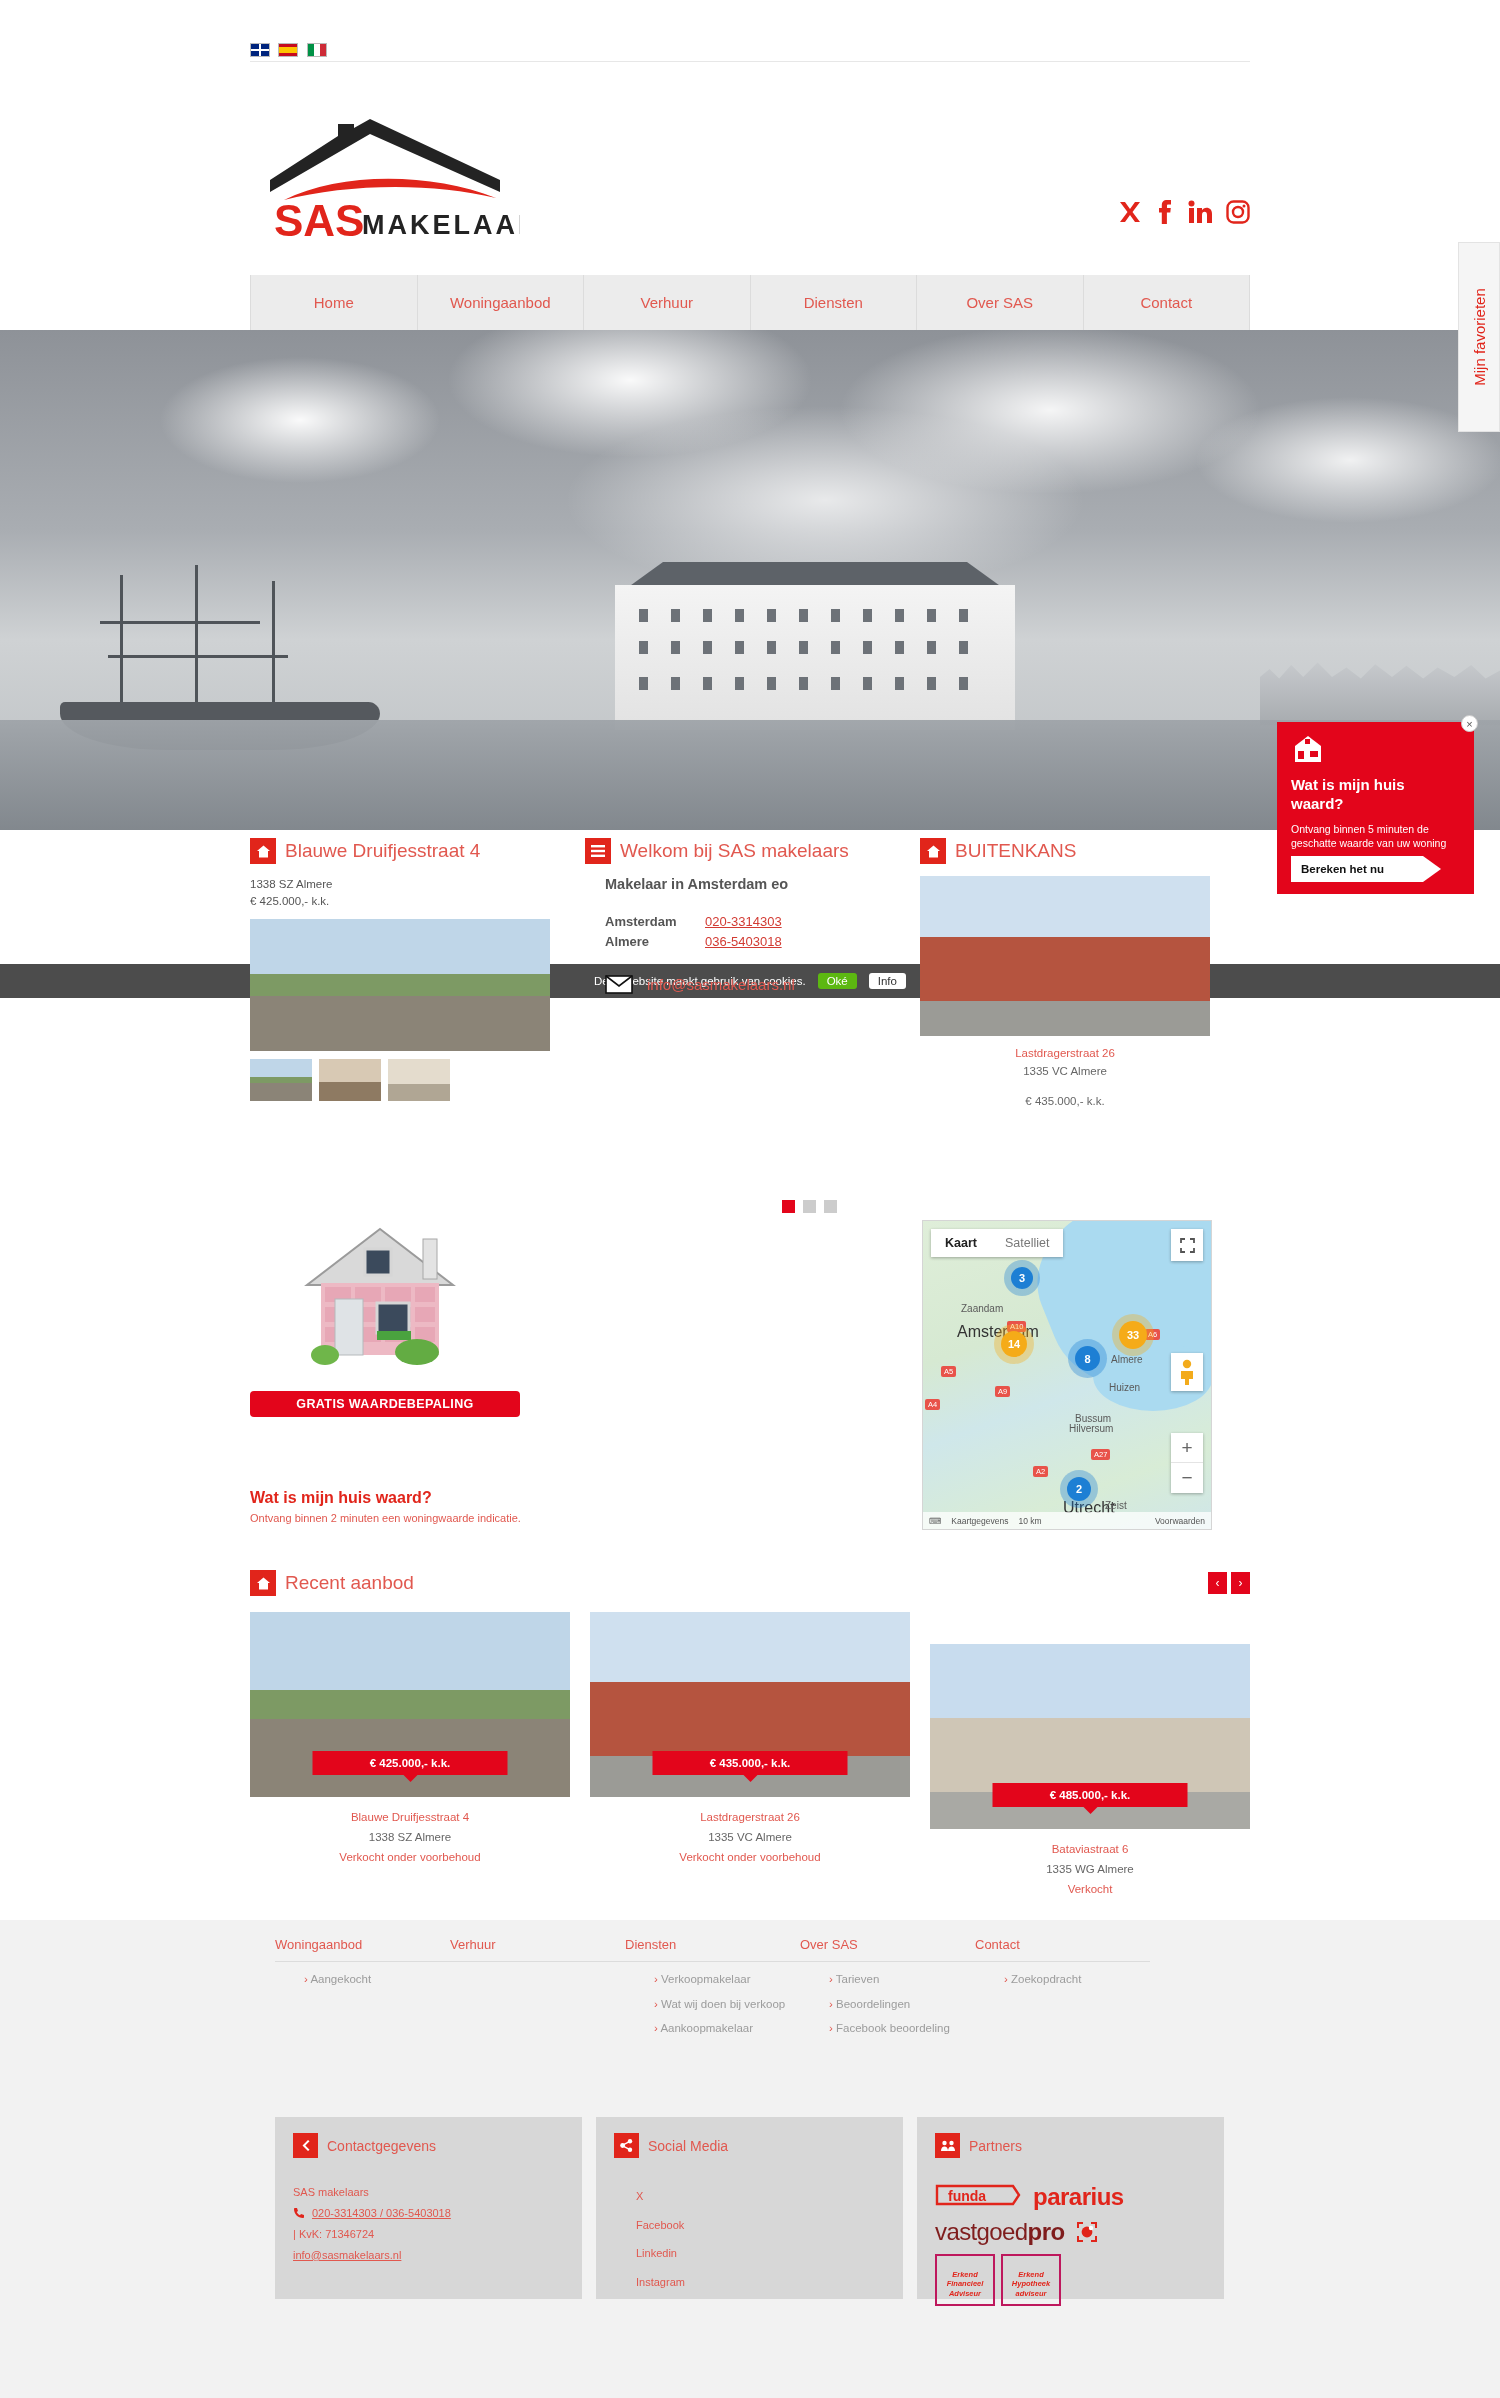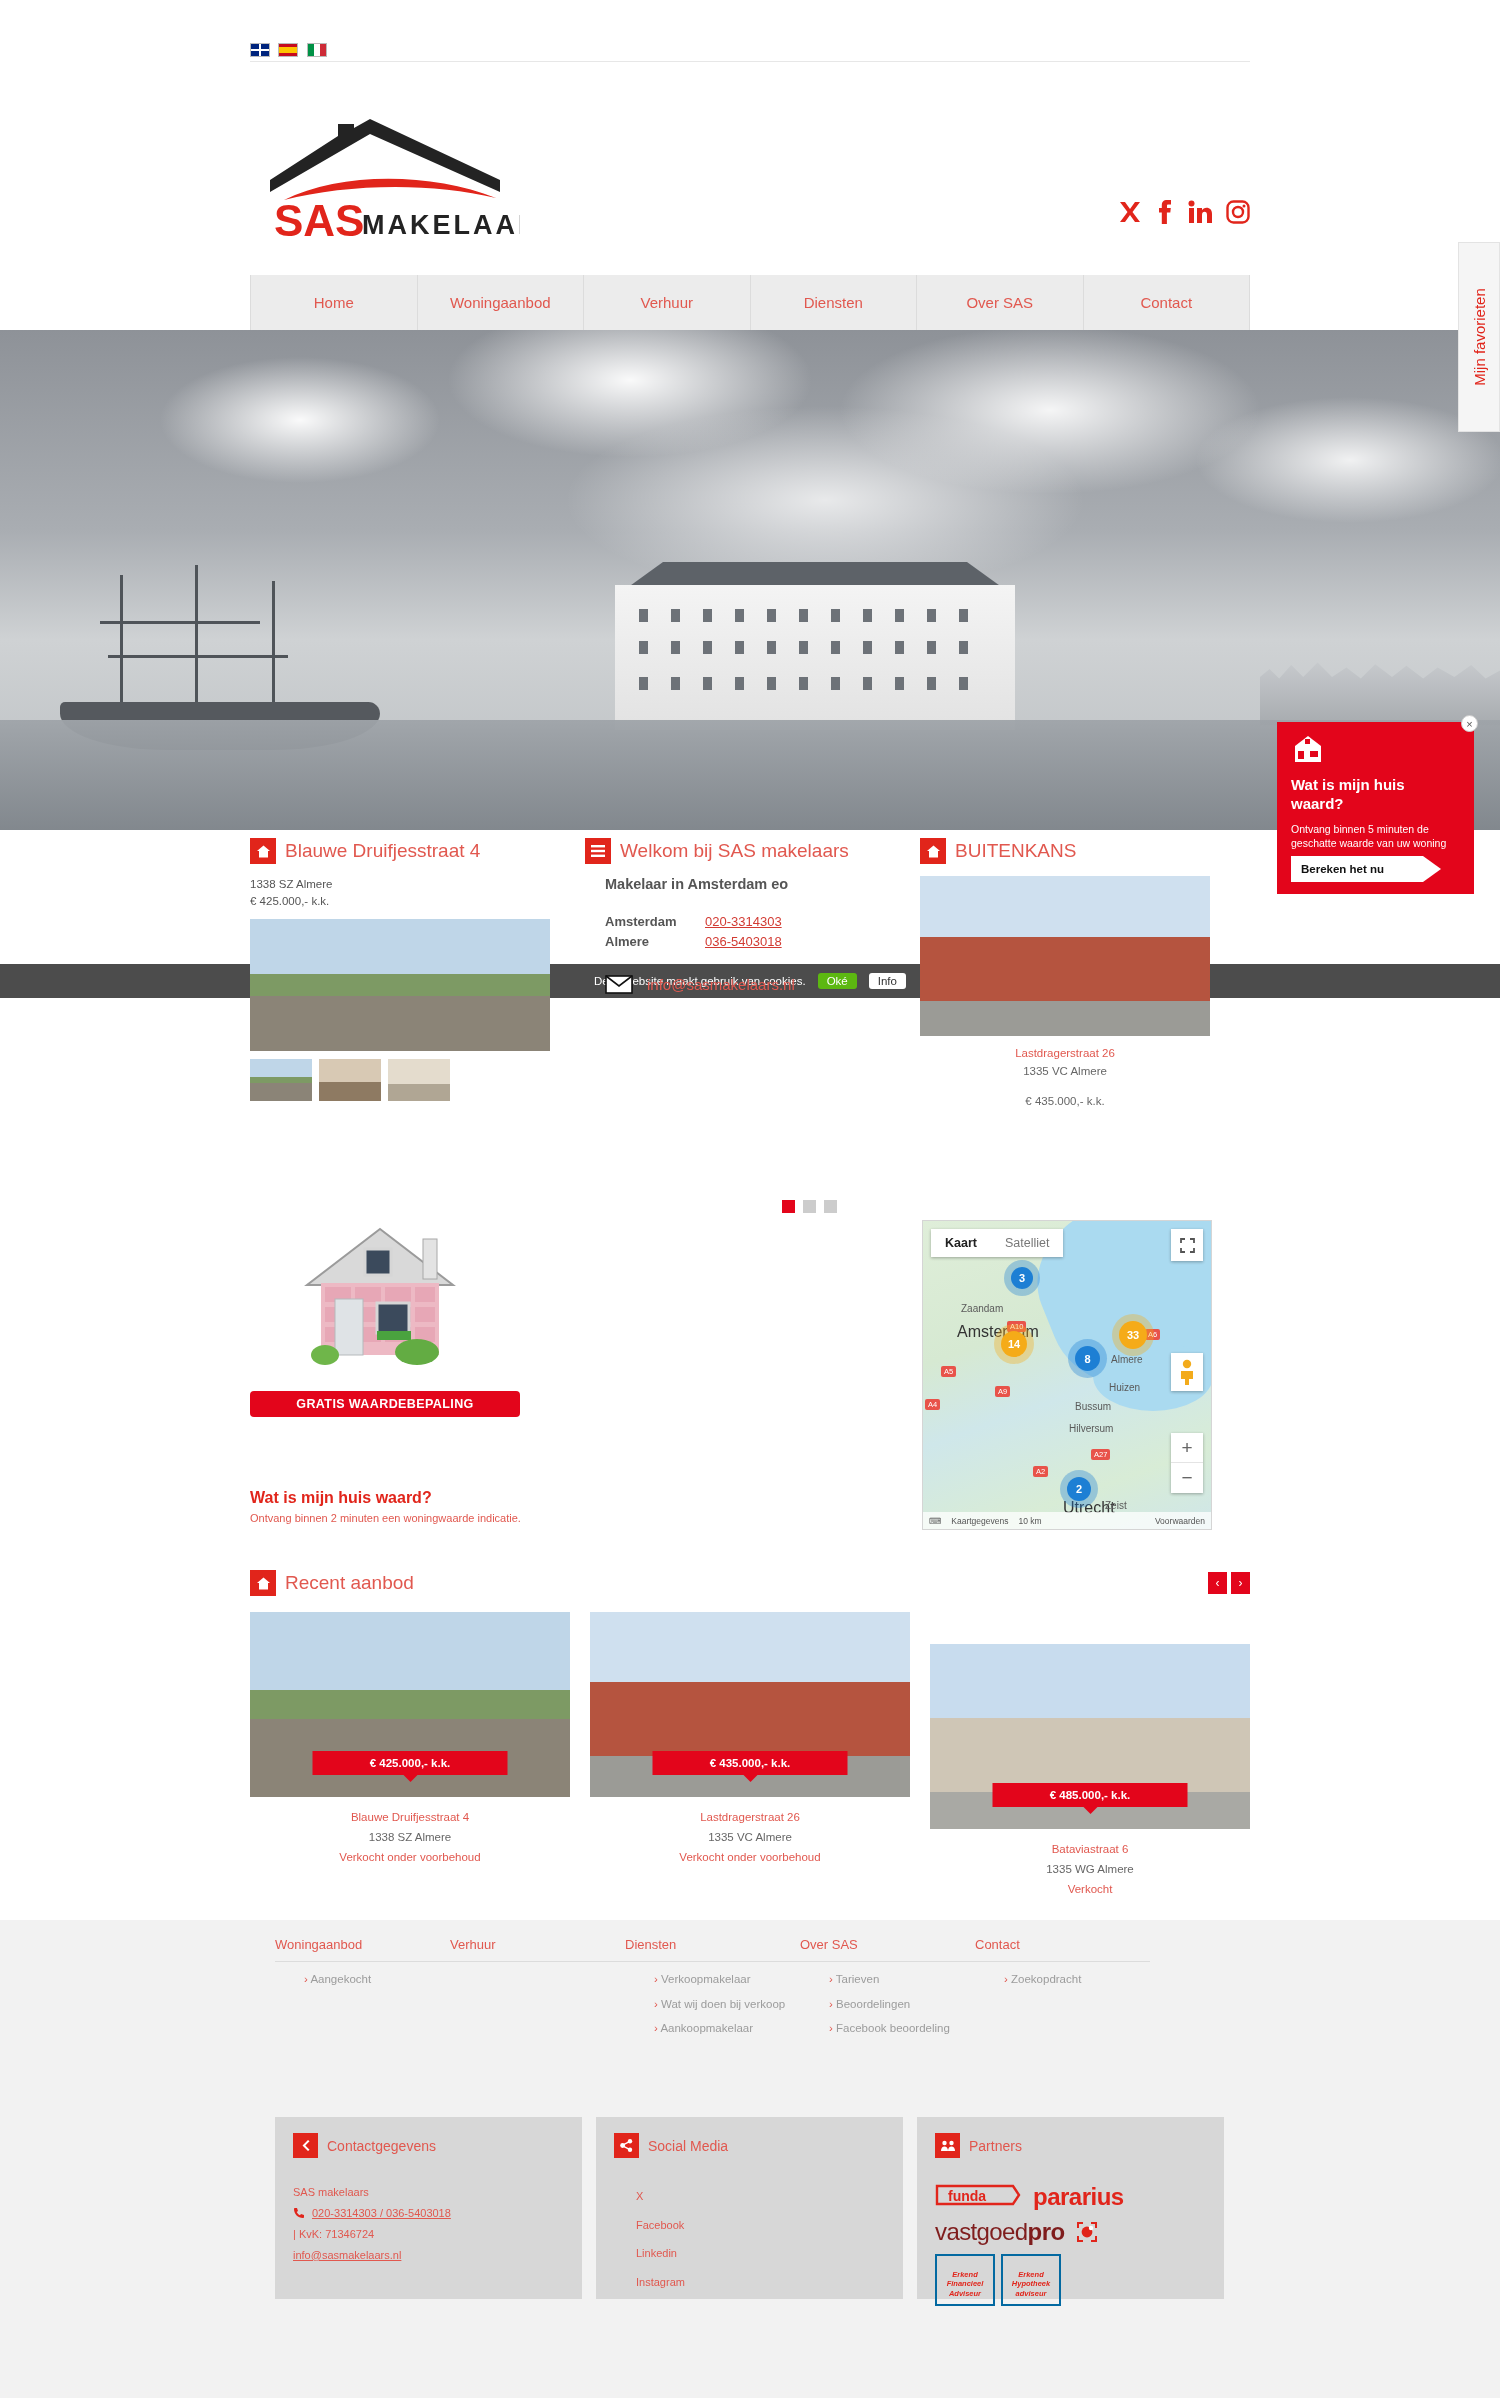--- a/index.html
+++ b/index.html
@@ -218,21 +218,21 @@
   .boxhead h5 { color:#e1584f; font-size:14px; font-weight:normal; }
   .box p, .box a { font-size:11px; color:#e1584f; line-height:1.9; text-decoration:none; display:block; }
   .box a.u { text-decoration:underline; }
   .smgrid { display:flex; flex-wrap:wrap; margin-left:22px; }
   .smgrid a { width:140px; line-height:2.6; }
   .phoneline { display:flex; align-items:center; gap:7px; }
 
   .partners { display:flex; flex-direction:column; gap:4px; }
   .prow1 { display:flex; align-items:center; gap:12px; }
   .prow3 { display:flex; gap:6px; margin-top:4px; }
-  .erk { width:60px; height:52px; border:2px solid #0369a1; color:#e1251b;
+  .erk { width:60px; height:52px; border:2px solid #be185d; color:#e1251b;
          font-size:7.5px; font-style:italic; font-weight:bold; text-align:center;
          line-height:1.25; padding-top:14px; position:relative; }
 
   .copy { position:absolute; left:0; top:2352px; width:1500px; text-align:center;
           font-size:11px; color:#e1584f; }
   .copy a { color:#e1584f; text-decoration:none; }
 </style>
 </head>
 <body>
 
@@ -475,21 +475,21 @@
 
   <div class="map">
     <div class="sea"></div>
     <div class="sea2"></div>
 
     <div class="mbig" style="left:34px;top:102px">Amsterdam</div>
     <div class="mbig" style="left:140px;top:278px">Utrecht</div>
     <div class="mlabel" style="left:38px;top:82px">Zaandam</div>
     <div class="mlabel" style="left:188px;top:133px">Almere</div>
     <div class="mlabel" style="left:186px;top:161px">Huizen</div>
-    <div class="mlabel" style="left:152px;top:180px">Bussum</div>
+    <div class="mlabel" style="left:152px;top:192px">Bussum</div>
     <div class="mlabel" style="left:146px;top:202px">Hilversum</div>
     <div class="mlabel" style="left:182px;top:279px">Zeist</div>
 
     <div class="mroad" style="left:84px;top:100px">A10</div>
     <div class="mroad" style="left:18px;top:145px">A5</div>
     <div class="mroad" style="left:72px;top:165px">A9</div>
     <div class="mroad" style="left:2px;top:178px">A4</div>
     <div class="mroad" style="left:110px;top:245px">A2</div>
     <div class="mroad" style="left:168px;top:228px">A27</div>
     <div class="mroad" style="left:222px;top:108px">A6</div>

